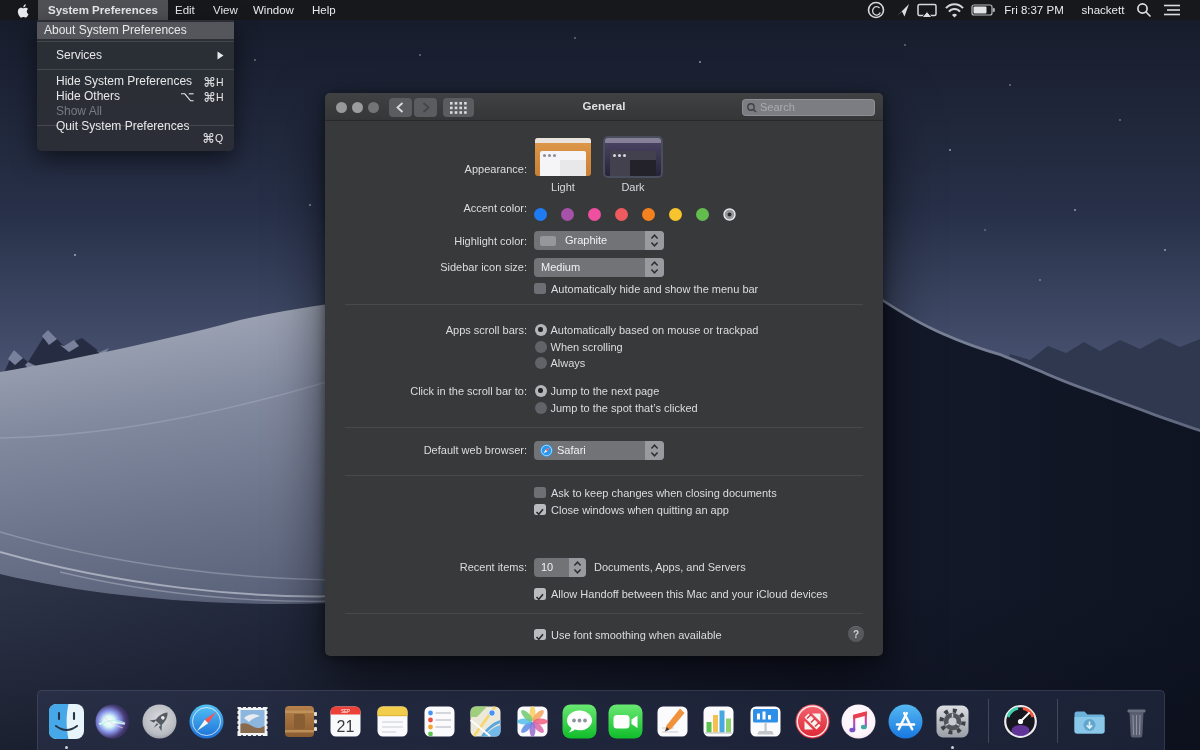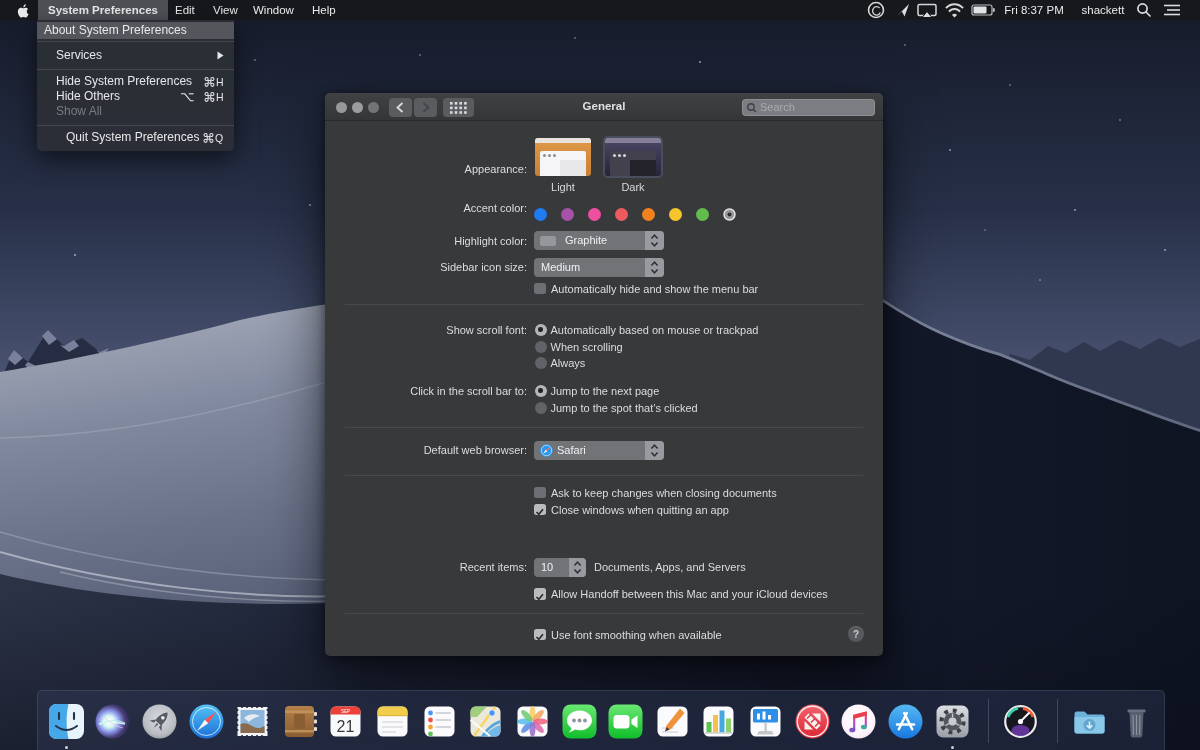--- a/index.html
+++ b/index.html
@@ -133,21 +133,21 @@
   <div class="abs" style="left:0;top:20.5px;width:197px;height:1px;background:#45474d;"></div>
   <div class="abs" style="left:0;top:27px;width:197px;height:17px;line-height:17px;padding-left:19px;">Services</div>
   <svg class="abs" style="left:179px;top:31px" width="9" height="9" viewBox="0 0 9 9">
         <path d="M1.5,0.5 L7.5,4.5 L1.5,8.5 Z" fill="#e7e8ea"></path>
       </svg>
   <div class="abs" style="left:0;top:48.5px;width:197px;height:1px;background:#45474d;"></div>
   <div class="abs" style="left:0;top:52.5px;width:197px;height:17px;line-height:17px;padding-left:19px;">Hide System Preferences</div>
   <div class="abs" style="left:0;top:67.5px;width:197px;height:17px;line-height:17px;padding-left:19px;">Hide Others</div>
   <div class="abs" style="left:0;top:83px;width:197px;height:17px;line-height:17px;padding-left:19px;color:#787b82;">Show All</div>
   <div class="abs" style="left:0;top:105px;width:197px;height:1px;background:#45474d;"></div>
-  <div class="abs" style="left:0;top:109px;width:197px;height:17px;line-height:17px;padding-left:29px;">Quit System Preferences</div>
+  <div class="abs" style="left:0;top:98px;width:197px;height:17px;line-height:17px;padding-left:19px;">Quit System Preferences</div>
 
   <svg class="abs" style="left:157px;top:55.5px" width="32" height="12" viewBox="0 0 32 12">
     <g fill="none" stroke="#e7e8ea" stroke-width="1.05">
       <circle cx="12.6" cy="3" r="1.55"></circle>
           <circle cx="18.4" cy="3" r="1.55"></circle>
           <circle cx="12.6" cy="8.8" r="1.55"></circle>
           <circle cx="18.4" cy="8.8" r="1.55"></circle>
       <rect x="14.2" y="4.6" width="2.6" height="2.6"></rect>
     </g>
     <text x="22" y="10" font-size="10.5" fill="#e7e8ea" font-family="Liberation Sans">H</text>
@@ -271,21 +271,21 @@
     <div class="step"><svg width="19" height="19" viewBox="0 0 19 19">
             <path d="M6.4,7.5 L9.5,4.2 L12.6,7.5 M6.4,11.5 L9.5,14.8 L12.6,11.5" fill="none" stroke="#2e2f31" stroke-width="1.5"></path>
           </svg></div>
   </div>
 
   <div class="abs cb" style="top:189.5px;"></div>
   <div class="abs ctx" style="top:188.5px;">Automatically hide and show the menu bar</div>
 
   <div class="abs sep" style="top:211px;"></div>
 
-  <div class="abs lbl" style="top:229.5px;">Show scroll font:</div>
+  <div class="abs lbl" style="top:229.5px;">Apps scroll bars:</div>
   <div class="abs radio on" style="top:230.5px;"></div>
   <div class="abs ctx" style="left:225.5px;top:229.5px;">Automatically based on mouse or trackpad</div>
   <div class="abs radio" style="top:247.5px;"></div>
   <div class="abs ctx" style="left:225.5px;top:246.5px;">When scrolling</div>
   <div class="abs radio" style="top:264px;"></div>
   <div class="abs ctx" style="left:225.5px;top:263px;">Always</div>
 
   <div class="abs lbl" style="top:290.5px;">Click in the scroll bar to:</div>
   <div class="abs radio on" style="top:291.5px;"></div>
   <div class="abs ctx" style="left:225.5px;top:290.5px;">Jump to the next page</div>

